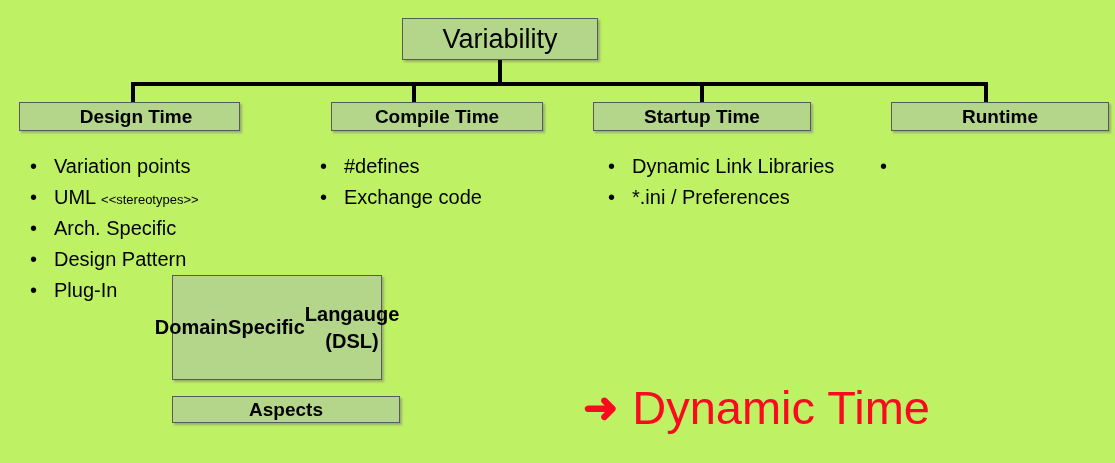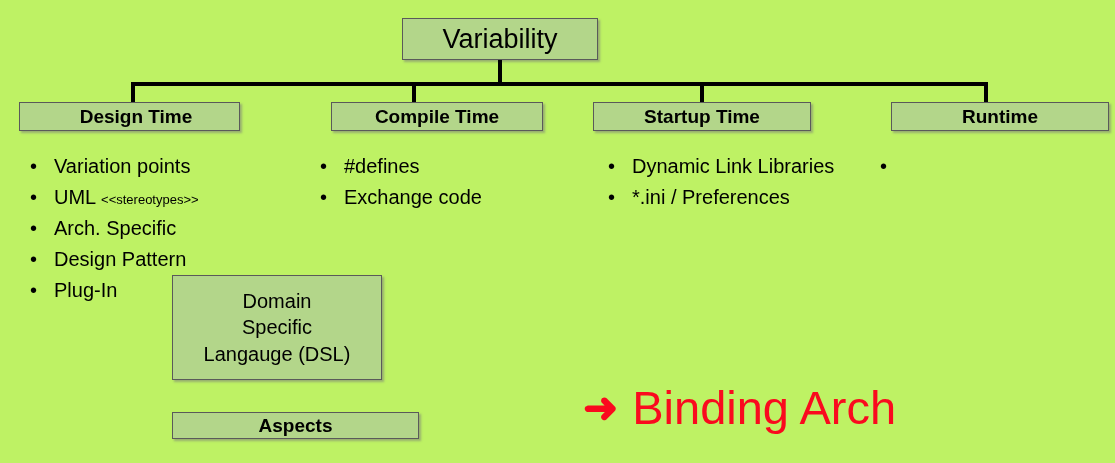--- a/index.html
+++ b/index.html
@@ -48,28 +48,28 @@
   #box-compile  { left: 305px; width: 212px; margin-left: 26px; }
   #box-startup  { left: 593px; width: 218px; }
   #box-runtime  { left: 875px; width: 218px; margin-left: 16px; }
 
   .gbox.dsl {
     left: 172px;
     top: 275px;
     width: 210px;
     height: 105px;
     font-size: 20px;
-    font-weight: normal;
+    font-weight: bold;
     line-height: 1.33;
-    flex-direction: column;
+    flex-direction: row;
   }
   .gbox.aspects {
     left: 172px;
-    top: 412px;
-    width: 247px;
+    top: 396px;
+    width: 228px;
     height: 27px;
     font-size: 19px;
     font-weight: bold;
   }
 
   
   .line {
     position: absolute;
     background: #000000;
   }
@@ -213,16 +213,16 @@
     <span>Specific</span>
     <span>Langauge (DSL)</span>
   </div>
 
   <div class="gbox aspects">
     <span>Aspects</span>
   </div>
 
   <div id="binding">
     <span id="binding-arrow">➜</span>
-    <span>Binding Arch</span>
+    <span>Dynamic Time</span>
   </div>
 
 </div>
 
 </body></html>

